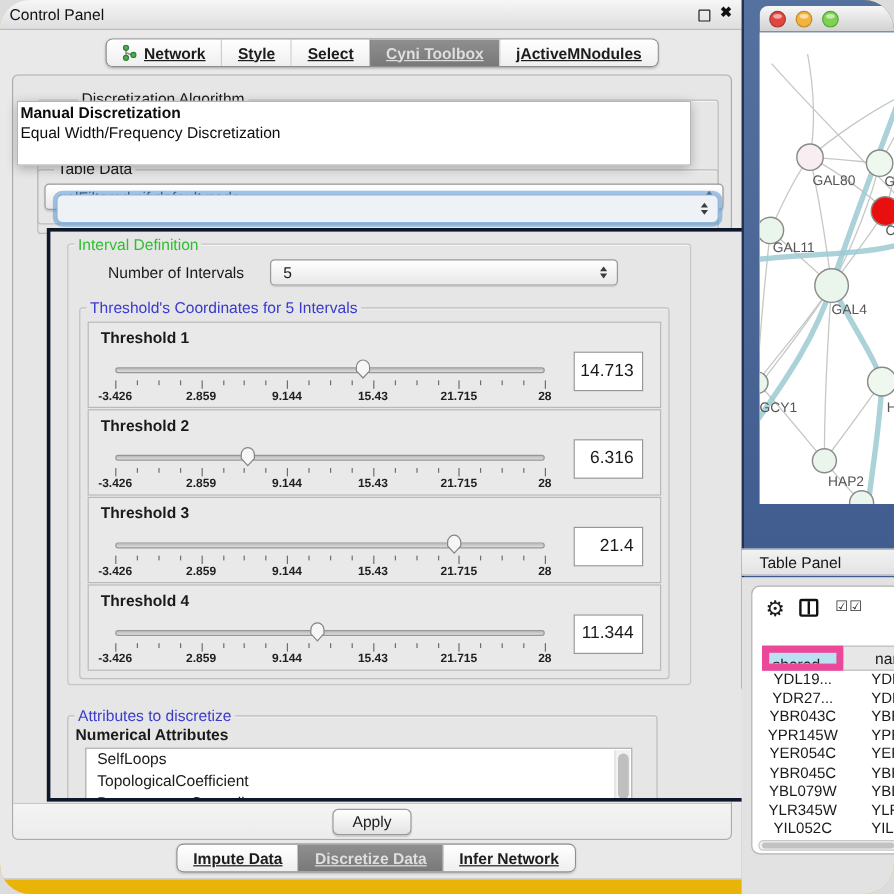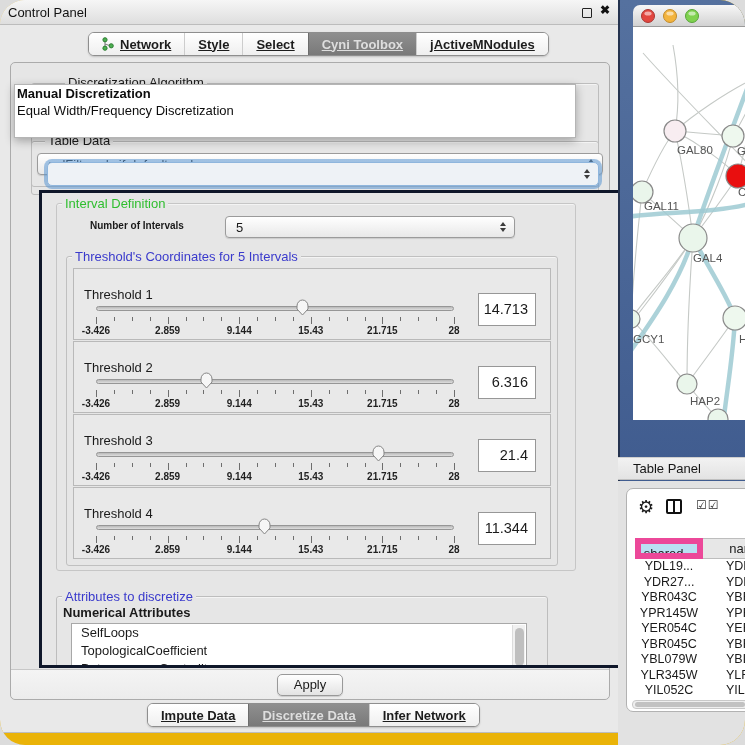--- a/index.html
+++ b/index.html
@@ -57,21 +57,21 @@
   
   #settings { left:38px; top:189px; width:692px; height:478px; background:#e6e6e6;
     border:3px solid #0f172a; overflow:hidden; }
   #vscroll { right:3px; top:2px; width:18px; height:472px; background:linear-gradient(90deg,#fdfdfd,#f1f1f1);
     border-left:1px solid #d6d6d6; border-right:1px solid #d6d6d6; }
   #vscroll .thumb { position:absolute; left:3px; top:14px; width:12px; height:428px;
     background:#c7c7c7; border-radius:7px; }
 
   
   .thr { position:absolute; left:6px; width:478px; height:72px; background:#e9e9e9; border:1px solid #b9b9b9; }
-  .thr-title { position:absolute; left:10px; top:18px; font-size:13px; font-weight:400; }
+  .thr-title { position:absolute; left:10px; top:5px; font-size:13px; font-weight:700; }
   .thr-track { position:absolute; left:22px; top:37px; width:358px; height:5px;
     background:linear-gradient(#b9b9b9,#dedede); border:1px solid #969696; border-radius:3px; }
   .thr-thumb { position:absolute; top:29px; width:15px; height:19px; z-index:2; }
   .tick { position:absolute; top:48px; width:1px; background:#6e6e6e; }
   .tick-label { position:absolute; top:56px; width:64px; margin-left:-32px; text-align:center;
     font-size:10px; font-weight:700; color:#1f1f1f; }
   .thr-value { position:absolute; right:14px; top:24px; width:58px; height:33px; background:#fff;
     border:1px solid #979797; font-size:14.5px; text-align:right; line-height:31px; padding-right:7px; }
 
   
@@ -176,21 +176,21 @@
             <span class="tri-up"></span>
             <span class="tri-dn"></span>
           </span>
       </div>
 
       <div id="settings" class="abs" style="left:28px; top:127px;">
 
         <span class="group-label green abs" style="left:20px; top:3px;">Interval Definition</span>
         <div class="group" style="left:14px; top:10px; width:520px; height:368px; border-color:#c6c6c6;"></div>
 
-        <span class="abs" style="left:48px; top:27px; font-size:10px; font-weight:700;">Number of Intervals</span>
+        <span class="abs" style="left:48px; top:27px; font-size:13px; font-weight:400;">Number of Intervals</span>
         <div class="combo abs" style="left:183px; top:23px; width:290px;">
           <span>5</span>
           <span class="arrows">
               <span class="tri-up"></span>
               <span class="tri-dn"></span>
             </span>
         </div>
 
         <span class="group-label blue abs" style="left:30px; top:56px;">Threshold's Coordinates for 5 Intervals</span>
         <div class="group" id="thresholds-box" style="left:24px; top:63px; width:492px; height:310px; border-color:#c0c0c0;">

